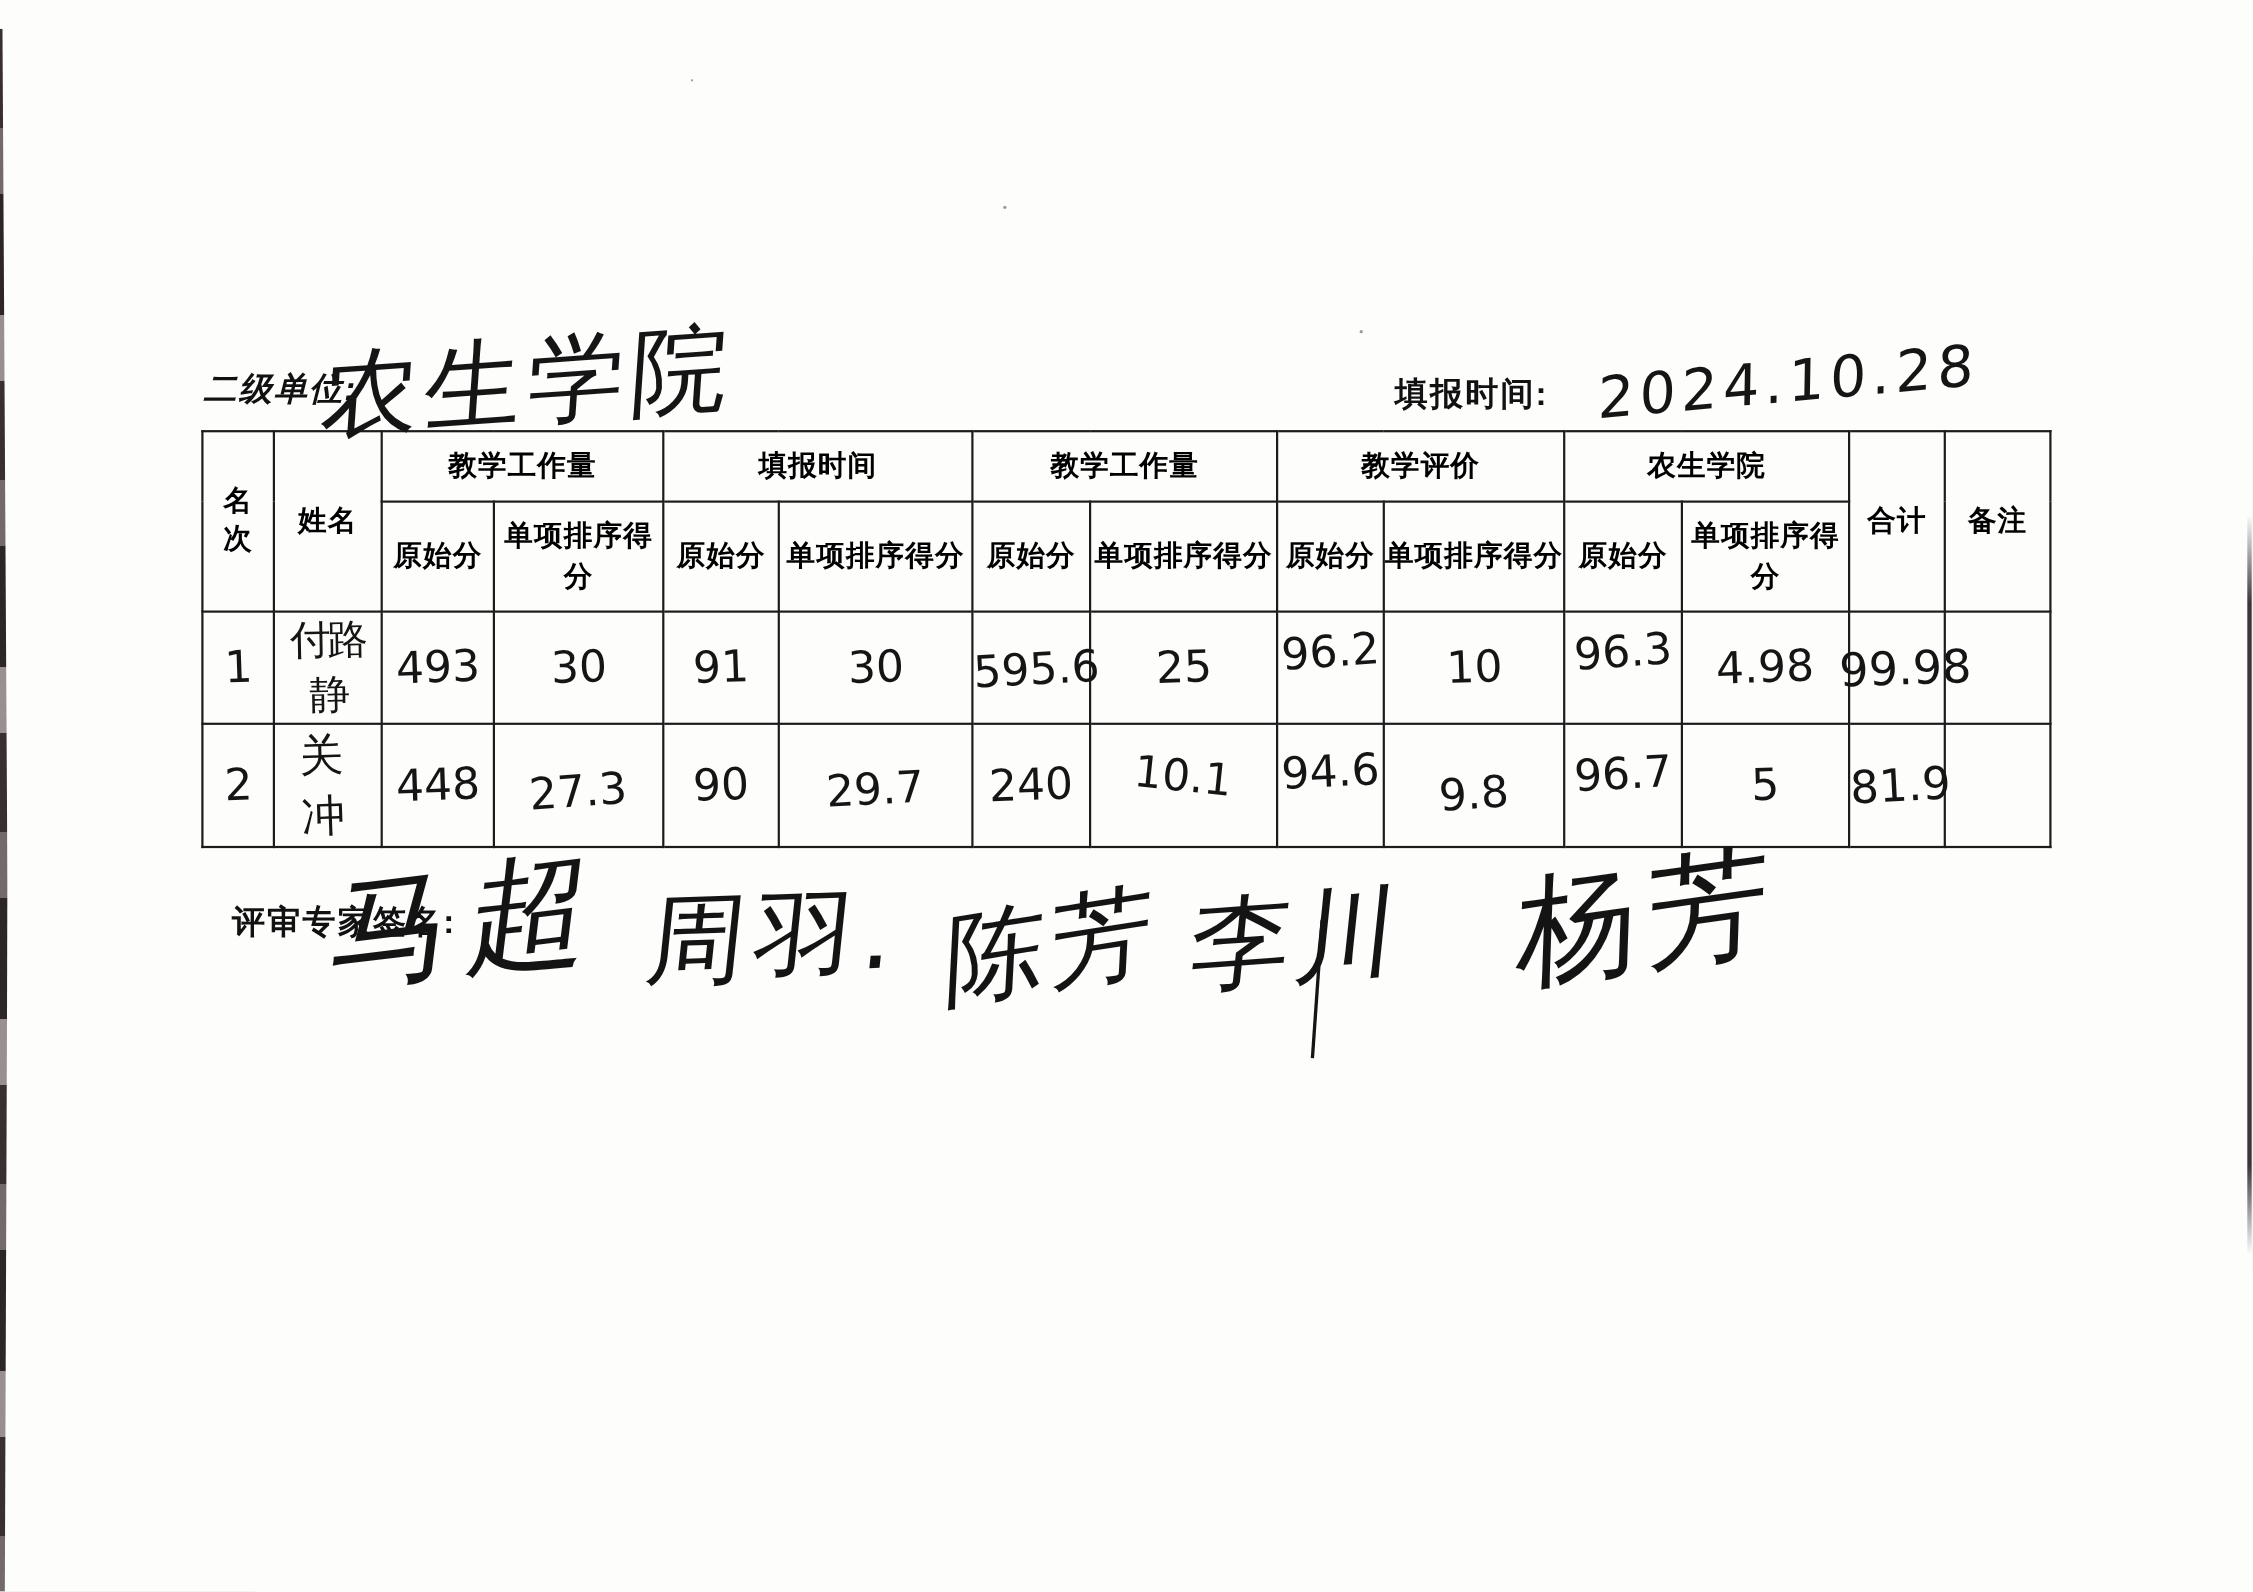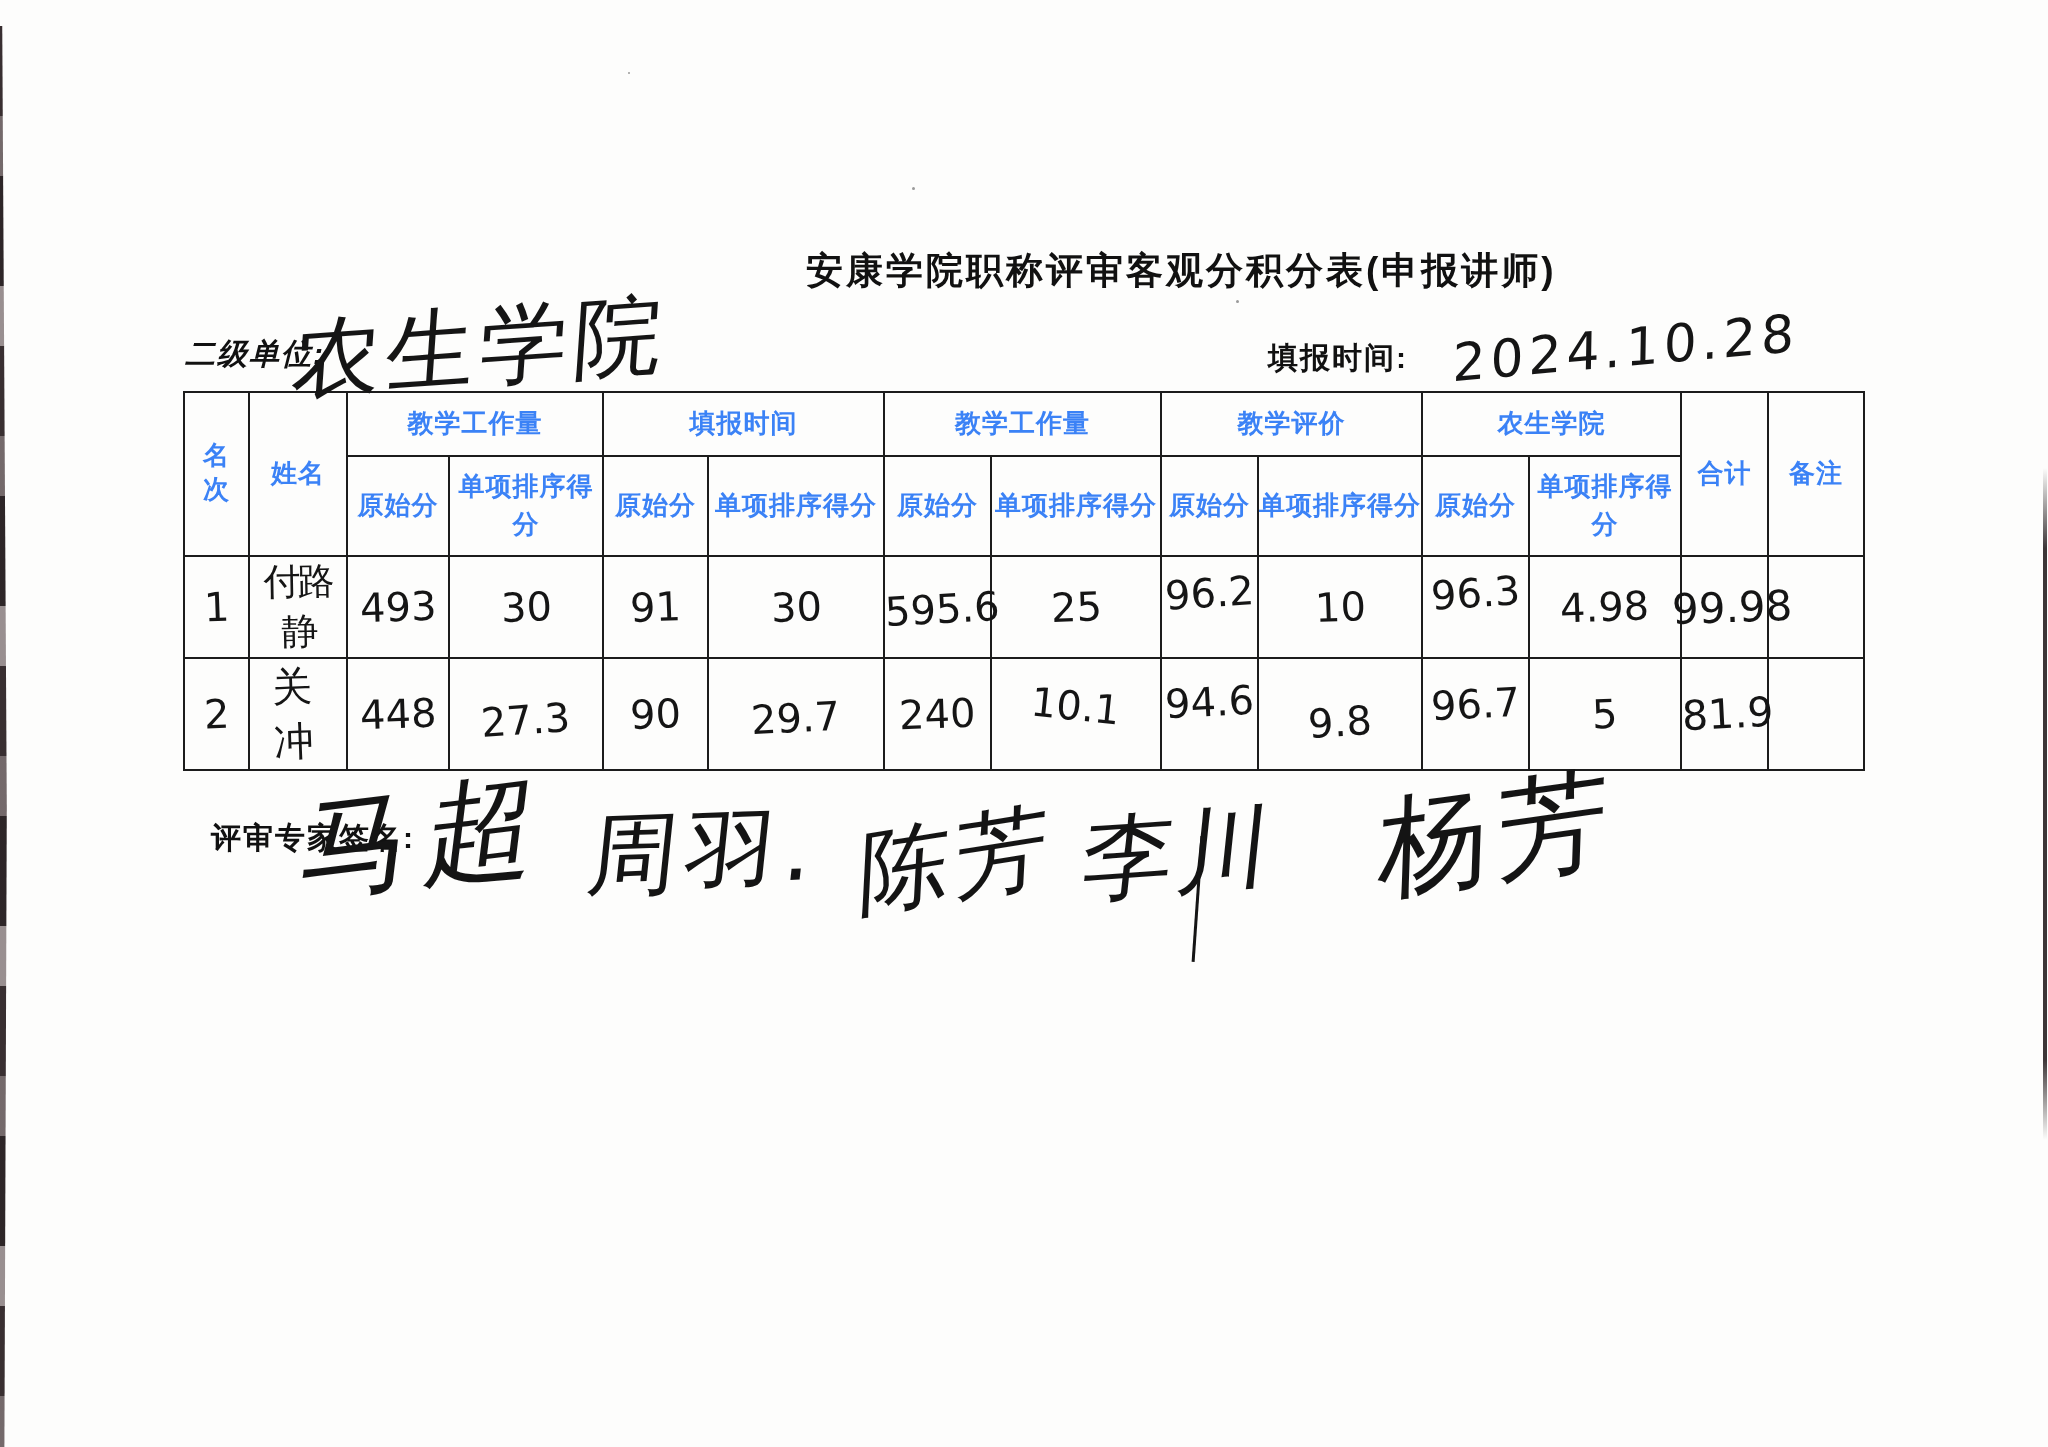--- a/index.html
+++ b/index.html
@@ -56,21 +56,21 @@
     border-collapse:collapse;table-layout:fixed;
     width:1680px;
   }
   table.score th,table.score td{
     border:2px solid #1c1c1c;
     text-align:center;vertical-align:middle;
     padding:0;overflow:visible;
   }
   table.score th{
     font-family:"Liberation Serif",serif;
-    font-weight:600;font-size:26px;color:#3b82f6;
+    font-weight:600;font-size:26px;color:#000000;
     line-height:1.45;letter-spacing:1px;
   }
   th.rank-h span{display:inline-block;width:30px;line-height:1.3;}
   th.name-h{letter-spacing:8px;}
   .row-data{height:90px;}
   .row-g{height:64px;}
   .row-s{height:100px;border-radius:13px;}
   .row-data td .hw{display:inline-block;font-size:40px;transform:rotate(-2deg);}
   .row-data td .hw.name3{font-size:37px;letter-spacing:-3px;transform:rotate(-1deg);}
   .row-data td .hw.name2{font-size:40px;letter-spacing:10px;transform:rotate(-2deg);}
@@ -106,21 +106,20 @@
 <body>
 
 <div id="canvas">
 
   <div class="edge-left"></div>
   <div class="edge-right"></div>
   <div class="speck" style="left:912px;top:187px;width:3px;height:3px;"></div>
   <div class="speck" style="left:1236px;top:300px;width:3px;height:3px;"></div>
   <div class="speck" style="left:628px;top:72px;width:2px;height:2px;"></div>
 
-  <div class="doc-title">安康学院职称评审客观分积分表(申报讲师)</div>
 
   <div class="print-label" style="left:185px;top:334px;font-style:italic;">二级单位:</div>
   <div class="hw hw-unit">农生学院</div>
   <div class="print-label" style="left:1268px;top:338px;">填报时间:</div>
   <div class="hw hw-date">2024.10.28</div>
 
   <table class="score">
     <colgroup>
       <col style="width:65px">
         <col style="width:98px">

